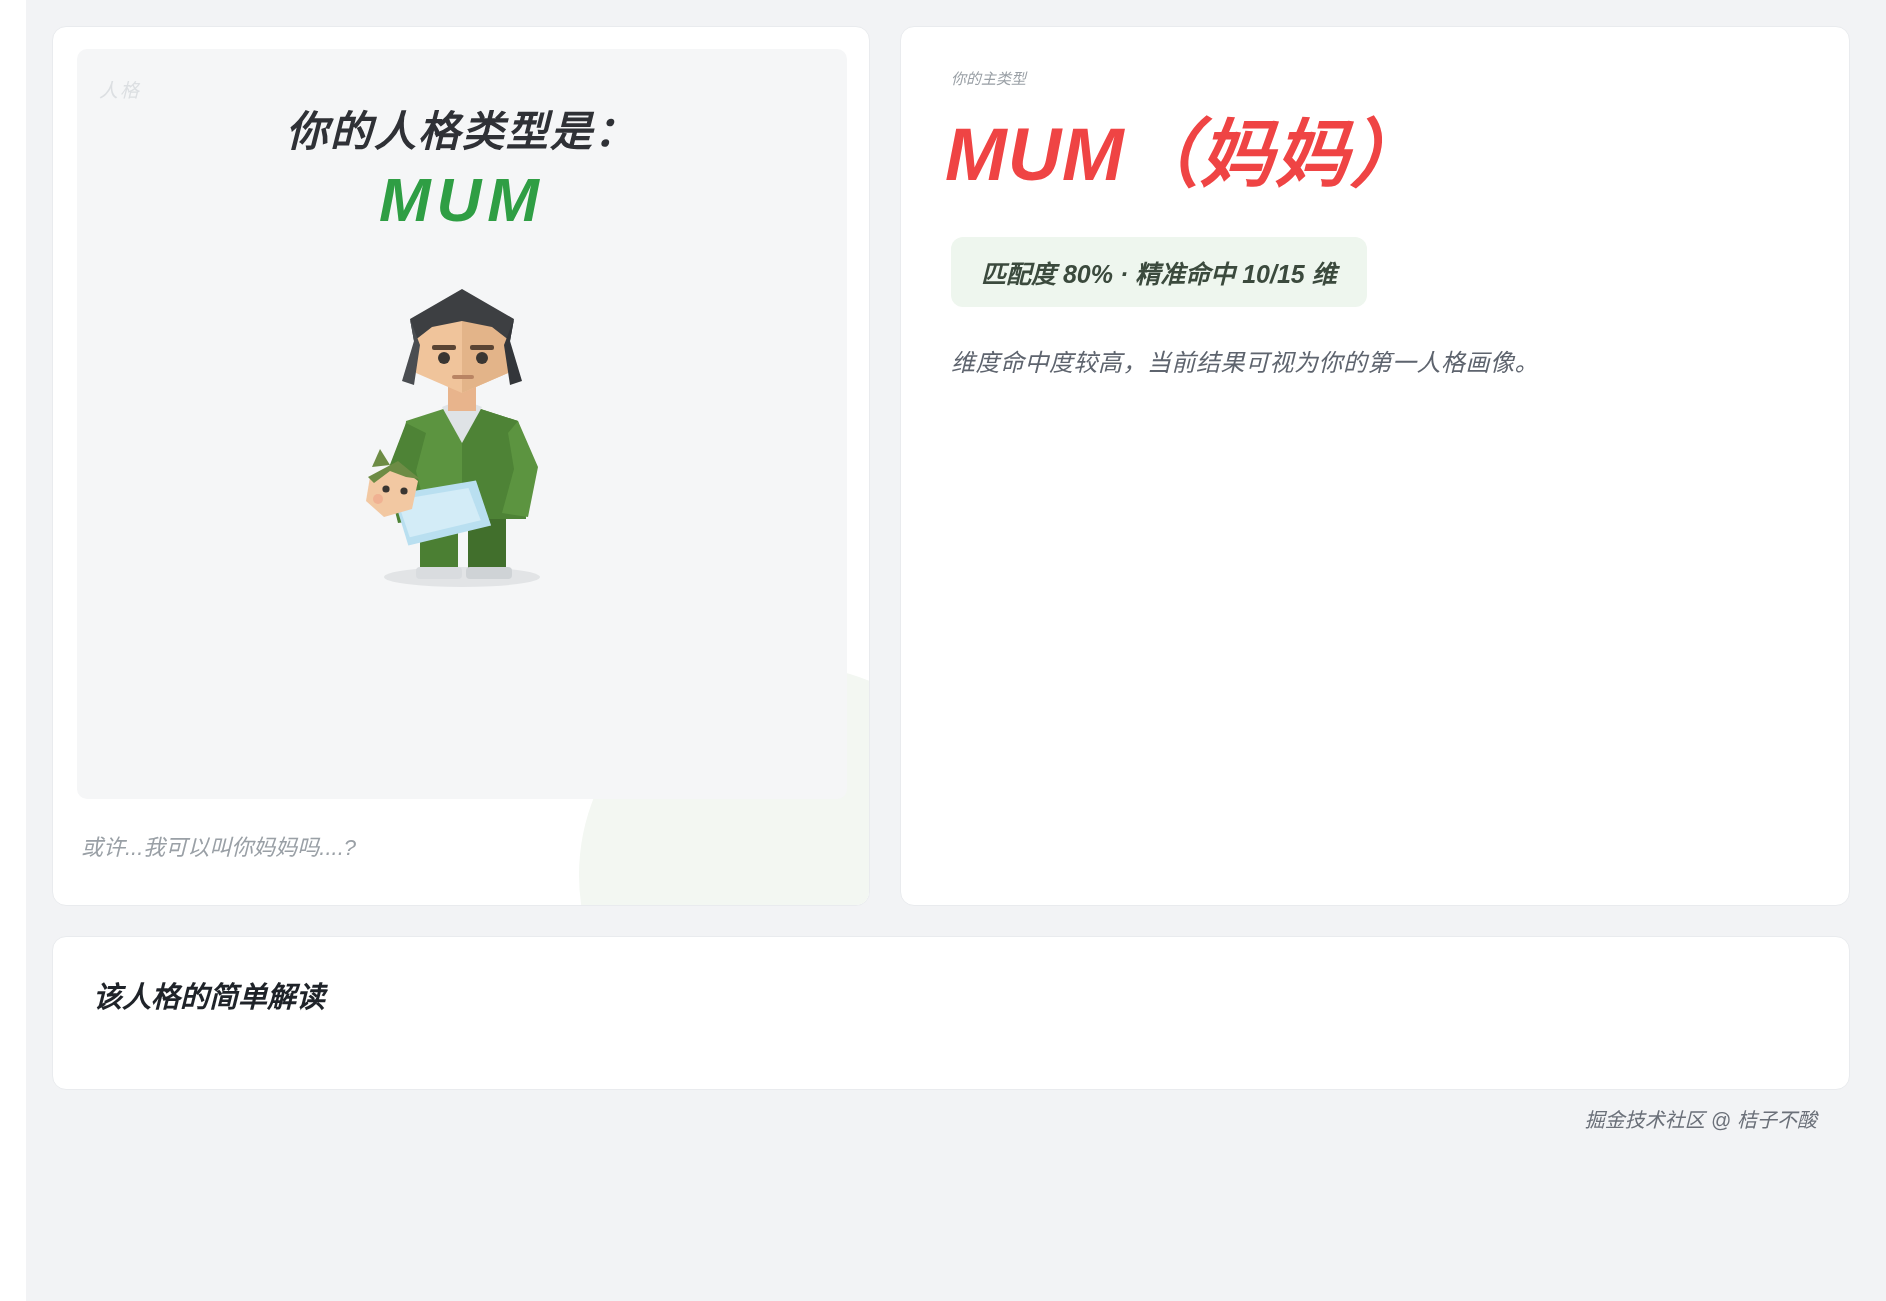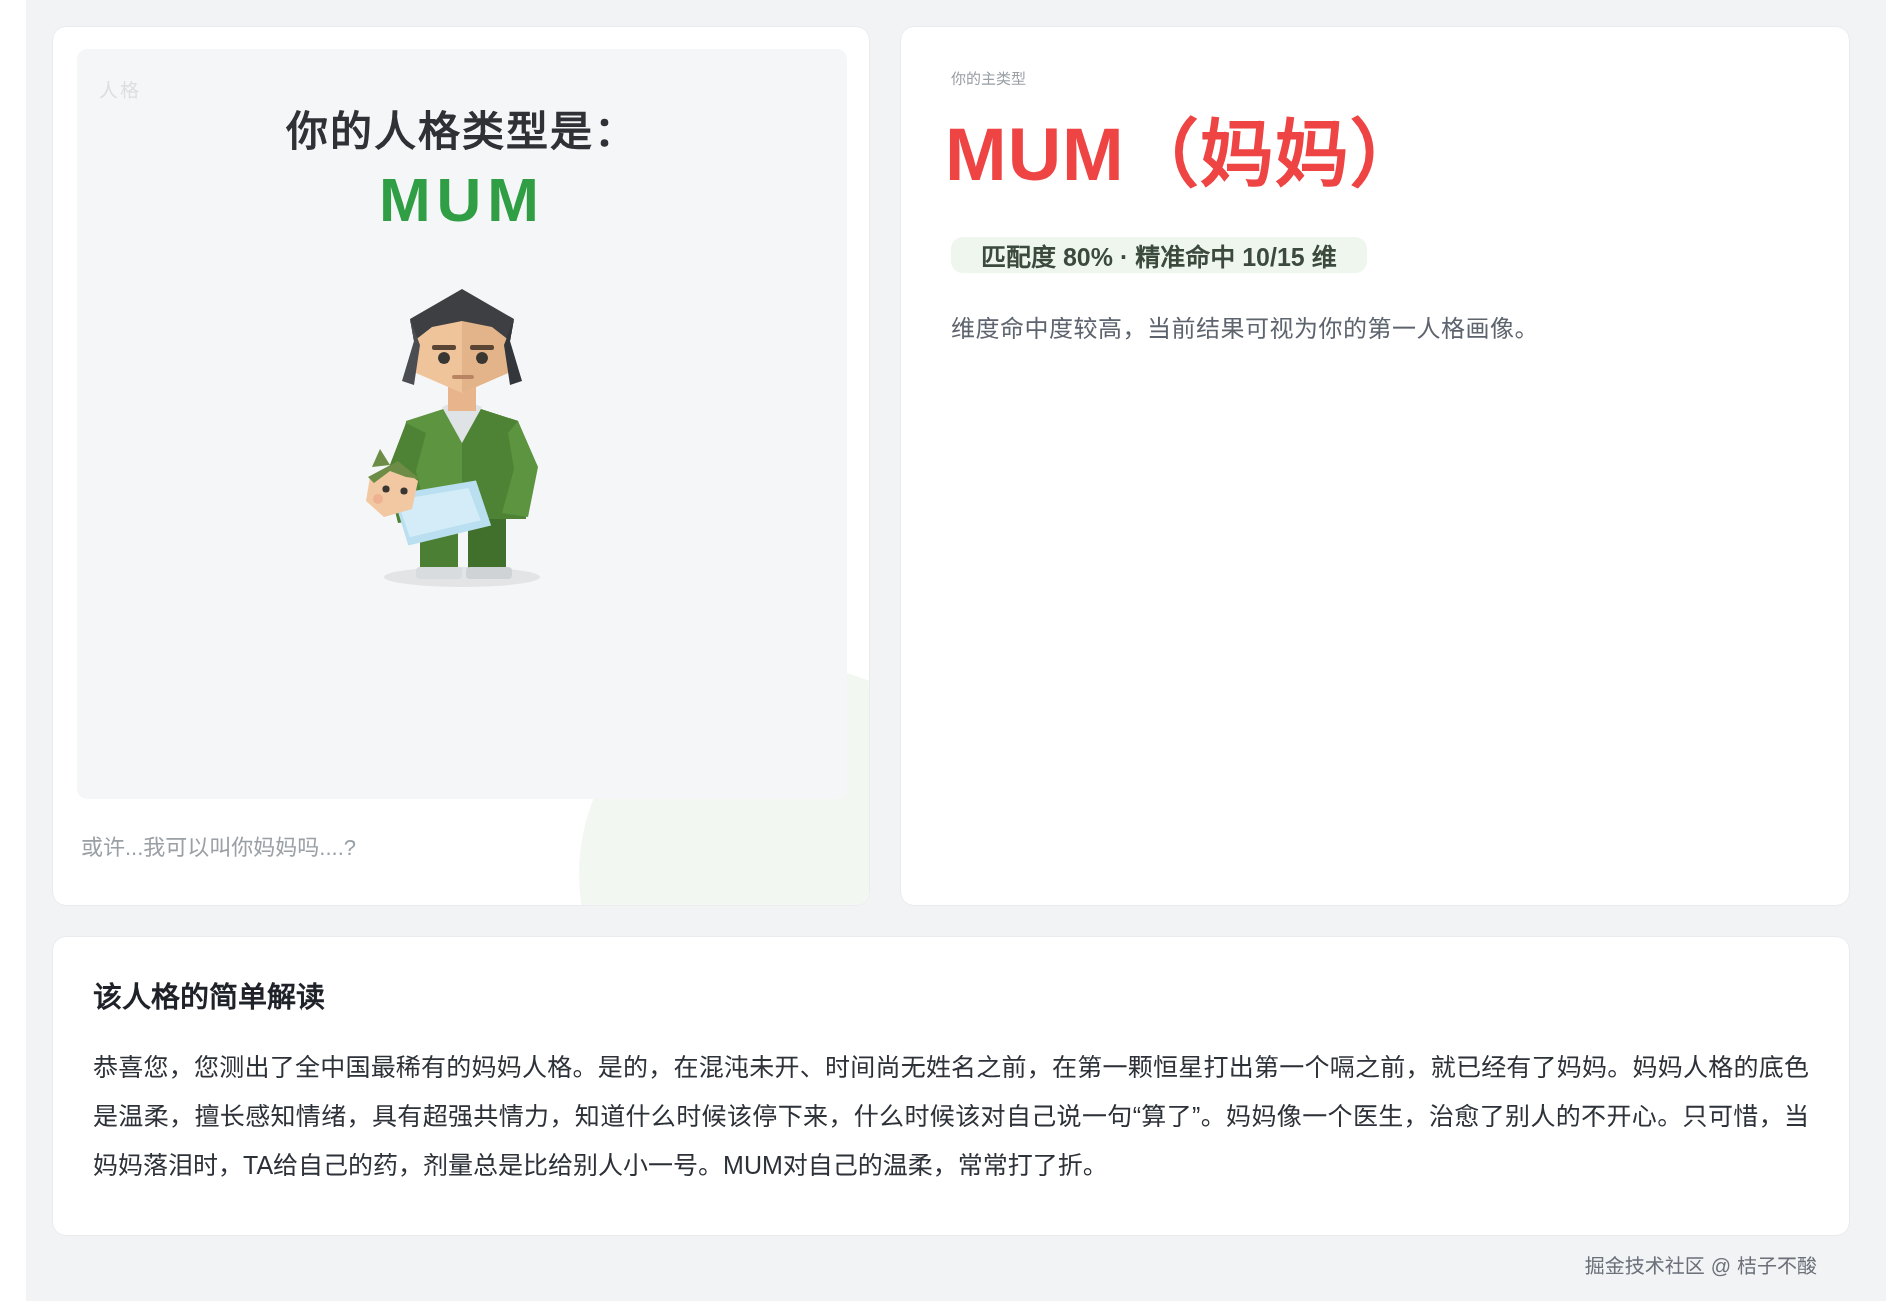--- a/index.html
+++ b/index.html
@@ -8,20 +8,21 @@
     background: #f2f3f5;
     font-family: "Liberation Sans", "DejaVu Sans", sans-serif;
   }
   .page {
     position: relative;
     width: 1886px;
     height: 1301px;
     background: #f2f3f5;
     overflow: hidden;
     box-sizing: border-box;
+    font-style: italic;
   }
   .left-rail {
     position: absolute;
     left: 0; top: 0; bottom: 0;
     width: 26px;
     background: #ffffff;
   }
   .content {
     position: absolute;
     left: 26px;
@@ -135,21 +136,21 @@
     font-size: 74px;
     font-weight: 700;
     color: #ef4444;
     letter-spacing: 1px;
     margin: 0 0 6px 0;
     line-height: 1.15;
   }
   .badge {
     display: inline-block;
     margin: 34px 0 0 6px;
-    padding: 0 30px;
+    padding: 17px 30px;
     background: #eef6ee;
     border-radius: 12px;
     font-size: 25px;
     color: #3b4a3d;
     font-weight: 600;
   }
   .sub-note {
     margin: 36px 0 0 6px;
     font-size: 24px;
     color: #5e646e;
@@ -262,21 +263,20 @@
         <p class="eyebrow">你的主类型</p>
         <h1 class="title">MUM（妈妈）</h1>
         <div class="badge">匹配度 80% · 精准命中 10/15 维</div>
         <p class="sub-note">维度命中度较高，当前结果可视为你的第一人格画像。</p>
       </div>
 
     </div>
 
     <div class="card desc-card">
       <h2 class="desc-title">该人格的简单解读</h2>
-      <p class="desc-body">恭喜您，您测出了全中国最稀有的妈妈人格。是的，在混沌未开、时间尚无姓名之前，在第一颗恒星打出第一个嗝之前，就已经有了妈妈。妈妈人格的底色是温柔，擅长感知情绪，具有超强共情力，知道什么时候该停下来，什么时候该对自己说一句“算了”。妈妈像一个医生，治愈了别人的不开心。只可惜，当妈妈落泪时，TA给自己的药，剂量总是比给别人小一号。MUM对自己的温柔，常常打了折。</p>
 
       <div class="footer-mark">
         <span>掘金技术社区</span><span class="sep">@</span><span>桔子不酸</span>
       </div>
     </div>
 
   </div>
 </div>
 
 </body></html>

